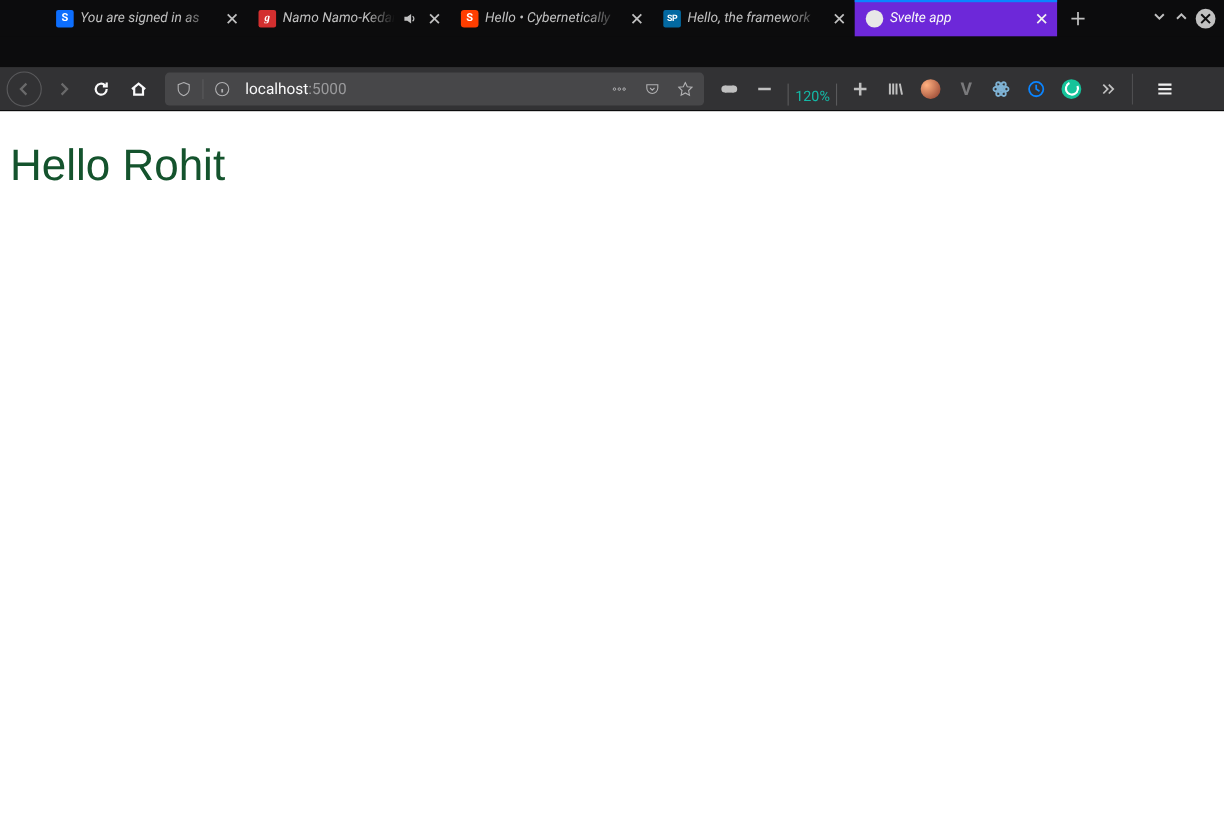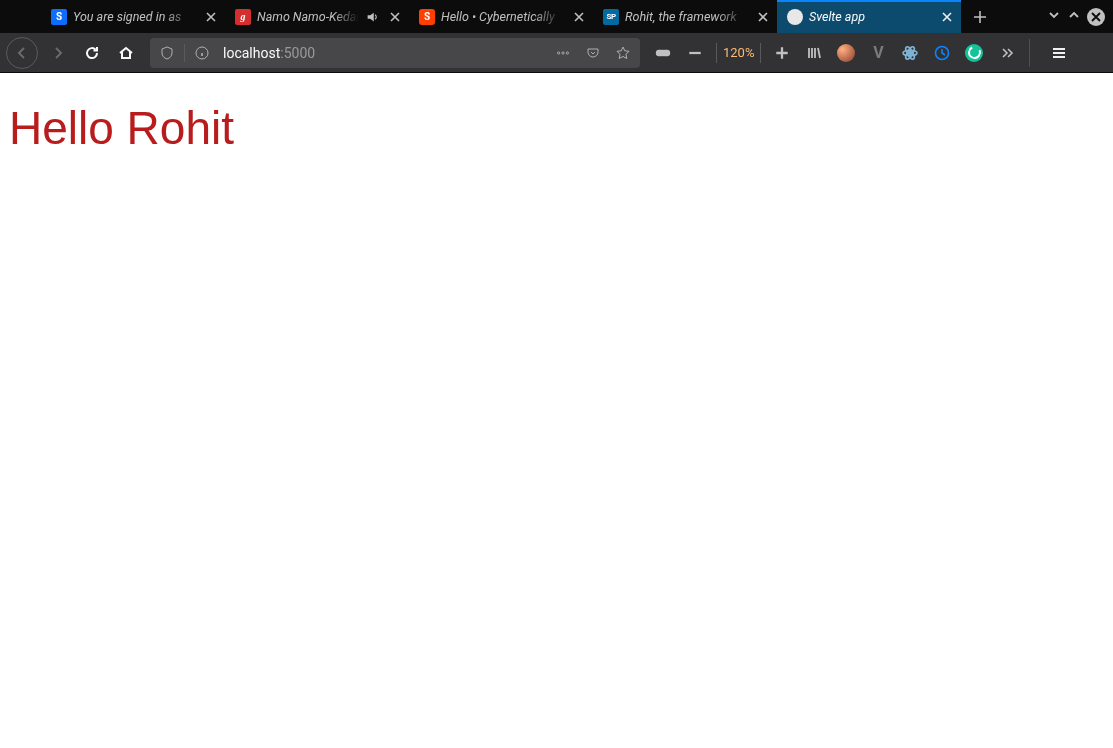--- a/index.html
+++ b/index.html
@@ -35,21 +35,21 @@
       height: 33px;
       width: 184px;
       padding: 0 4px 0 10px;
       color: #c0c0c0;
       font-size: 12.5px;
       position: relative;
       cursor: default;
       gap: 6px;
     }
     .tab.active {
-      background: #0c4a6e;
+      background: #6d28d9;
       color: #f9f9fa;
     }
     .tab.active::before {
       content: '';
       position: absolute;
       top: 0; left: 0; right: 0;
       height: 2px;
       background: #0a84ff;
     }
     .tab-favicon {
@@ -123,20 +123,21 @@
 
     
     .toolbar {
       display: flex;
       align-items: center;
       height: 40px;
       background: #323234;
       padding: 0 6px;
       gap: 2px;
       border-bottom: 1px solid #0c0c0d;
+      margin-top: 28px;
     }
     .nav-btn {
       width: 32px; height: 32px;
       display: flex; align-items: center; justify-content: center;
       border-radius: 4px;
     }
     .nav-btn svg { width: 16px; height: 16px; stroke: #f9f9fa; fill: none; stroke-width: 2; }
     .nav-btn.disabled svg { stroke: #6a6a6b; }
     .nav-back-circle {
       width: 32px; height: 32px;
@@ -177,23 +178,23 @@
 
     .tool-icon {
       width: 30px; height: 30px;
       display: flex; align-items: center; justify-content: center;
     }
     .tool-icon svg { width: 16px; height: 16px; stroke: #c0c0c0; fill: none; stroke-width: 1.6; }
     .tool-icon.filled svg { fill: #c0c0c0; stroke: none; }
 
     .zoom-group {
       display: flex;
-      align-items: center;
+      align-items: flex-end;
       gap: 2px;
-      color: #fdba74;
+      color: #14b8a6;
       font-size: 13px;
     }
     .zoom-sep {
       width: 1px; height: 20px;
       background: #5a5a5c;
       margin: 0 4px;
     }
 
     .ext-avatar {
       width: 18px; height: 18px;
@@ -236,23 +237,23 @@
     }
 
     
     .page-content {
       background: #fff;
       height: calc(748px - 73px);
       padding: 0;
     }
     .page-heading {
       font-family: Verdana, Geneva, sans-serif;
-      font-size: 46px;
+      font-size: 40px;
       font-weight: 400;
-      color: #b91c1c;
+      color: #14532d;
       padding: 28px 0 0 9px;
     }
   </style>
 </head>
 <body>
 
 <div class="browser-chrome">
 
   <div class="tab-strip">
     <div class="tab-spacer-left"></div>
@@ -288,21 +289,21 @@
       <span class="tab-title">Hello • Cybernetically</span>
       <span class="tab-close">
         <svg viewBox="0 0 12 12">
             <path d="M2 2 L10 10 M10 2 L2 10" stroke-width="1.6"></path>
           </svg>
       </span>
     </div>
 
     <div class="tab">
       <span class="tab-favicon fav-sp">SP</span>
-      <span class="tab-title">Rohit, the framework</span>
+      <span class="tab-title">Hello, the framework</span>
       <span class="tab-close">
         <svg viewBox="0 0 12 12">
             <path d="M2 2 L10 10 M10 2 L2 10" stroke-width="1.6"></path>
           </svg>
       </span>
     </div>
 
     <div class="tab active">
       <span class="tab-favicon fav-svelte-app"></span>
       <span class="tab-title">Svelte app</span>

